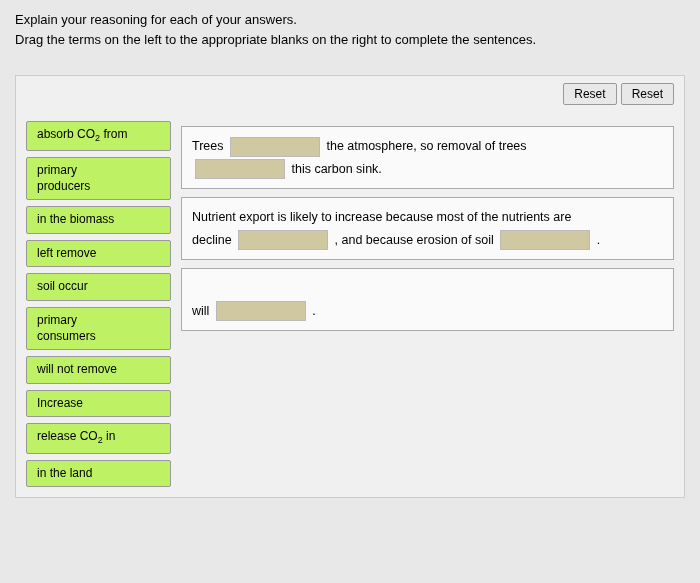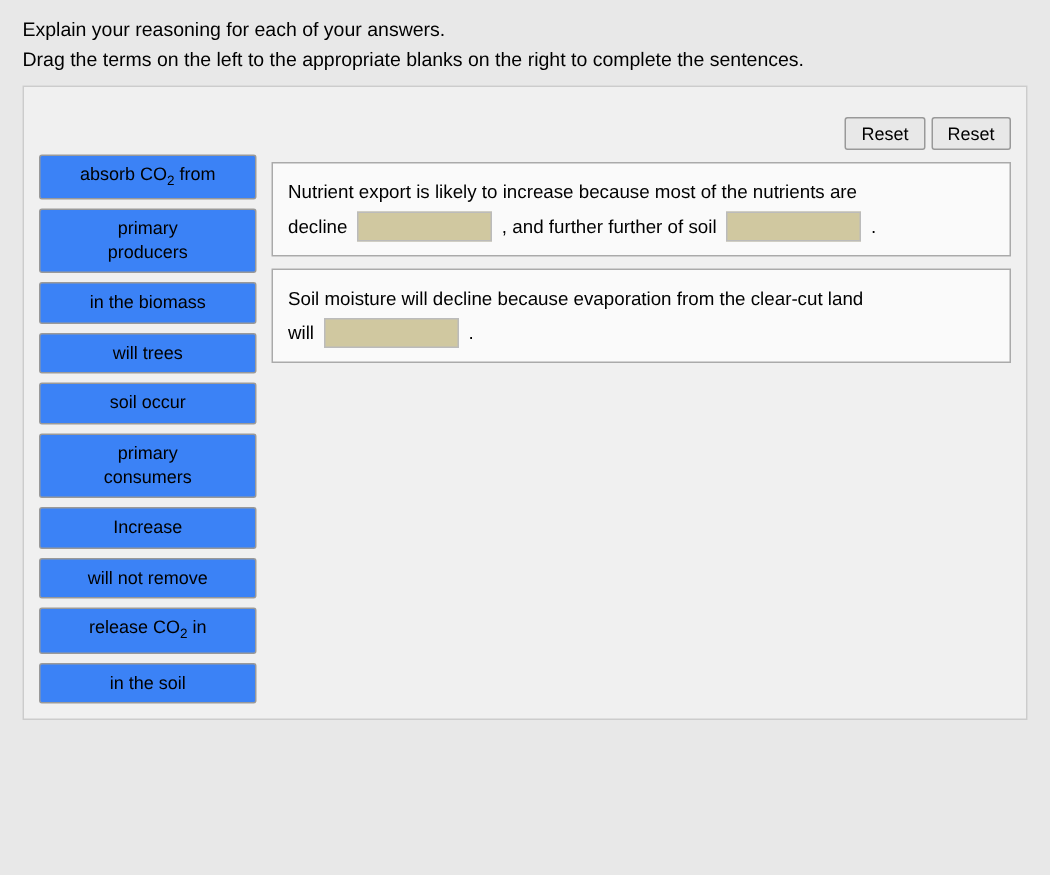--- a/index.html
+++ b/index.html
@@ -5,64 +5,63 @@
     * { box-sizing: border-box; margin: 0; padding: 0; }
     body {
       font-family: Arial, sans-serif;
       font-size: 13px;
       background: #e8e8e8;
       width: 700px;
       min-height: 583px;
       padding: 10px 15px;
     }
     .instructions {
-      margin-bottom: 8px;
+      margin-bottom: 26px;
       line-height: 1.5;
     }
     .instructions p {
       font-size: 13px;
     }
     .instructions p:last-child {
       font-weight: normal;
     }
     .main-area {
       display: flex;
       gap: 10px;
       background: #f0f0f0;
       border: 1px solid #ccc;
       padding: 10px;
       position: relative;
     }
     .top-buttons {
       position: absolute;
-      top: 20px;
+      top: 7px;
       right: 10px;
       display: flex;
       gap: 4px;
     }
     .top-btn {
       padding: 3px 10px;
       border: 1px solid #999;
       background: #e8e8e8;
       cursor: pointer;
       font-size: 12px;
       border-radius: 2px;
     }
     .left-panel {
       display: flex;
       flex-direction: column;
       gap: 6px;
       min-width: 145px;
       padding-top: 35px;
     }
     .drag-term {
-      background: #3b82f6;
+      background: #bef264;
       border: 1px solid #999;
       padding: 5px 10px;
-      text-align: center;
       cursor: grab;
       font-size: 12px;
       border-radius: 2px;
       line-height: 1.3;
     }
     .right-panel {
       flex: 1;
       display: flex;
       flex-direction: column;
       gap: 8px;
@@ -103,44 +102,51 @@
 
   <div class="top-buttons">
     <button class="top-btn">Reset</button>
     <button class="top-btn">Reset</button>
   </div>
 
   <div class="left-panel">
     <div class="drag-term">absorb CO<sub>2</sub> from</div>
     <div class="drag-term">primary<br>producers</div>
     <div class="drag-term">in the biomass</div>
-    <div class="drag-term">will trees</div>
+    <div class="drag-term">left remove</div>
     <div class="drag-term">soil occur</div>
     <div class="drag-term">primary<br>consumers</div>
+    <div class="drag-term">will not remove</div>
     <div class="drag-term">Increase</div>
-    <div class="drag-term">will not remove</div>
     <div class="drag-term">release CO<sub>2</sub> in</div>
-    <div class="drag-term">in the soil</div>
+    <div class="drag-term">in the land</div>
   </div>
 
   <div class="right-panel">
 
+    <div class="sentence-box">
+      <span>Trees </span>
+      <span class="blank"></span>
+      <span> the atmosphere, so removal of trees</span>
+      <br>
+      <span class="blank"></span>
+      <span> this carbon sink.</span>
+    </div>
 
     <div class="sentence-box">
       <span>Nutrient export is likely to increase because most of the nutrients are</span>
       <br>
       <span>decline </span>
       <span class="blank"></span>
-      <span>, and further further of soil </span>
+      <span>, and because erosion of soil </span>
       <span class="blank"></span>
       <span>.</span>
     </div>
 
     <div class="sentence-box">
-      <span>Soil moisture will decline because evaporation from the clear-cut land</span>
       <br>
       <span>will </span>
       <span class="blank"></span>
       <span>.</span>
     </div>
 
 
   </div>
 
 </div>

